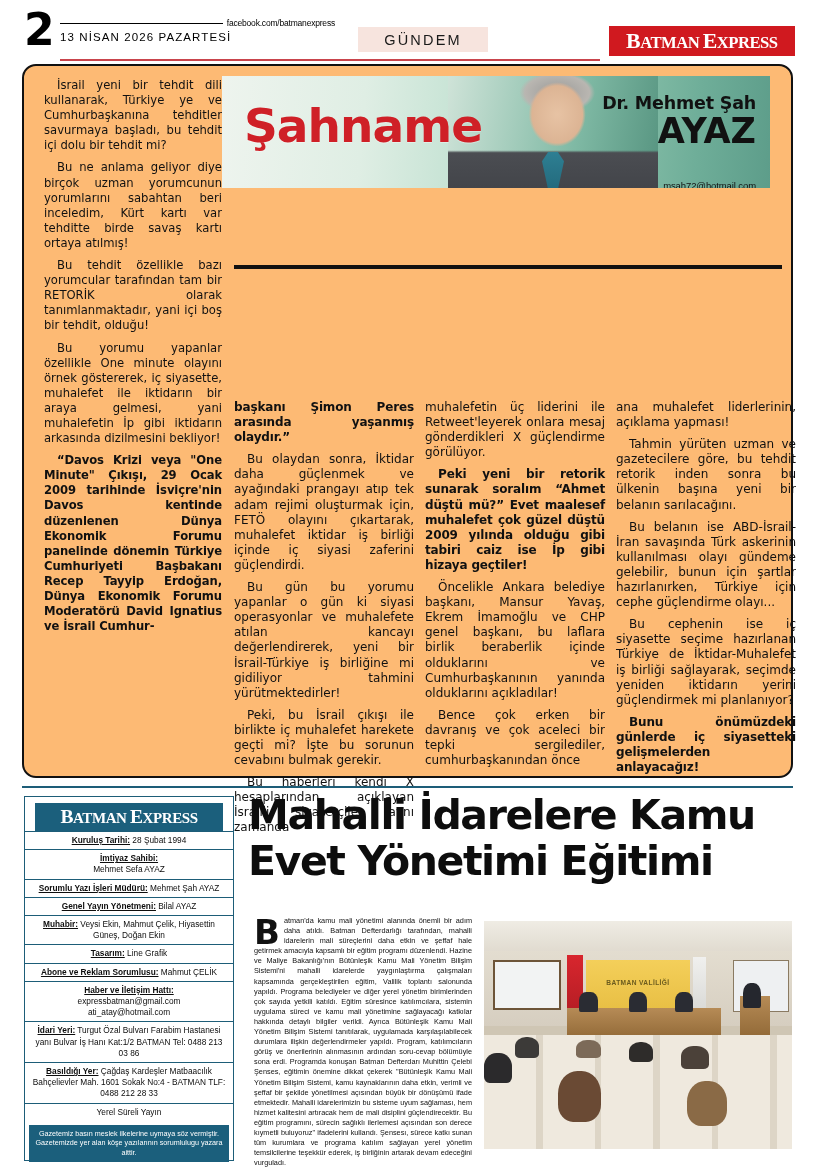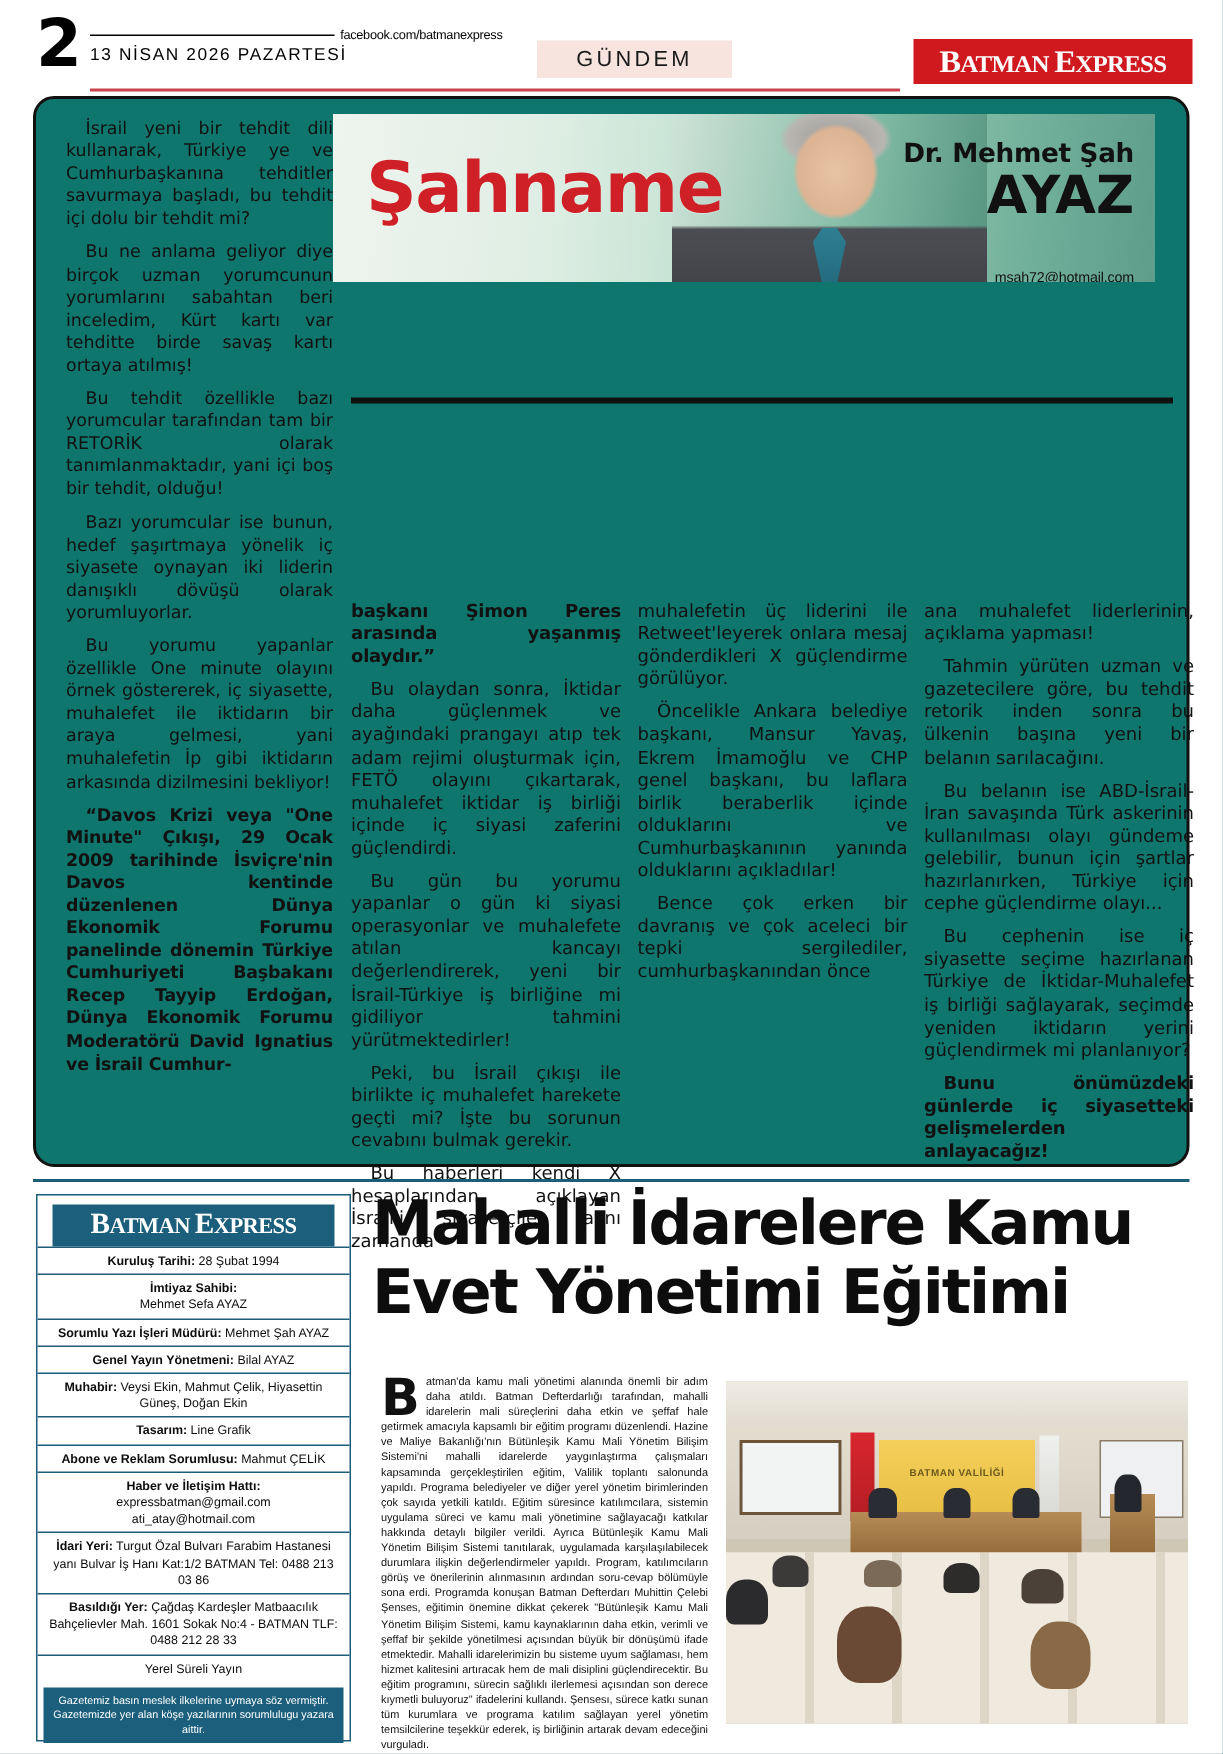--- a/index.html
+++ b/index.html
@@ -43,21 +43,21 @@
     transform: scaleX(1.04);
   }
   .logo-top .lt small { font-size:16px; }
   .topbar-rule {
     position:absolute; left:60px; top:59px; width:540px; height:2px; background:#c9444c;
   }
 
   
   .opinion {
     position:absolute; left:22px; top:64px; width:771px; height:714px;
-    border:2px solid #111; border-radius:14px; background:#0f766e;
+    border:2px solid #111; border-radius:14px; background:#fdba74;
   }
 
   
   .op-left {
     position:absolute; left:14px; top:8px; width:190px; height:690px;
     padding:4px 6px 0 6px;
   }
   .op-left p {
     font-size:11.6px; line-height:15.1px; text-align:justify;
     text-indent:13px; margin-bottom:7px; color:#111;
@@ -149,21 +149,21 @@
   .kunye-logo span {
     color:#fff; font-weight:700; font-size:19.5px; letter-spacing:-0.4px;
     font-family:"Liberation Serif", serif; white-space:nowrap;
   }
   .kunye-logo span small { font-size:15px; }
   .k-row {
     border-top:1px solid #1d5d78; padding:3px 5px 3px 5px;
     text-align:center; font-size:8.3px; line-height:11.2px; color:#0d0d0d;
   }
   .k-row:first-of-type { border-top:none; }
-  .k-row b { font-weight:700; }
+  .k-row b { font-weight:700;text-decoration:underline; }
   .k-note {
     margin:4px 4px 4px 4px; background:#1b5f7c; color:#fff;
     font-size:7.2px; line-height:9.6px; text-align:center; padding:4px 4px;
   }
 
   
   .news-head {
     position:absolute; left:248px; top:792px; width:548px;
   }
   .news-head div {
@@ -249,21 +249,20 @@
     </div>
     <div class="topbar-rule"></div>
   </div>
 
   <div class="opinion">
 
     <div class="op-left">
       <p>İsrail yeni bir tehdit dili kullanarak, Türkiye ye ve Cumhurbaşkanına tehditler savurmaya başladı, bu tehdit içi dolu bir tehdit mi?</p>
       <p>Bu ne anlama geliyor diye birçok uzman yorumcunun yorumlarını sabahtan beri inceledim, Kürt kartı var tehditte birde savaş kartı ortaya atılmış!</p>
       <p>Bu tehdit özellikle bazı yorumcular tarafından tam bir RETORİK olarak tanımlanmaktadır, yani içi boş bir tehdit, olduğu!</p>
-      <p>Bazı yorumcular ise bunun, hedef şaşırtmaya yönelik iç siyasete oynayan iki liderin danışıklı dövüşü olarak yorumluyorlar.</p>
       <p>Bu yorumu yapanlar özellikle One minute olayını örnek göstererek, iç siyasette, muhalefet ile iktidarın bir araya gelmesi, yani muhalefetin İp gibi iktidarın arkasında dizilmesini bekliyor!</p>
       <p class="bold">“Davos Krizi veya "One Minute" Çıkışı, 29 Ocak 2009 tarihinde İsviçre'nin Davos kentinde düzenlenen Dünya Ekonomik Forumu panelinde dönemin Türkiye Cumhuriyeti Başbakanı Recep Tayyip Erdoğan, Dünya Ekonomik Forumu Moderatörü David Ignatius ve İsrail Cumhur-</p>
     </div>
 
     <div class="banner">
       <div class="banner-photo"></div>
       <div class="banner-title">Şahname</div>
       <div class="author-first">Dr. Mehmet Şah</div>
       <div class="author-last">AYAZ</div>
       <div class="author-mail">msah72@hotmail.com</div>
@@ -274,20 +273,21 @@
     <div class="op-cols">
       <div class="op-col">
         <p class="bold nofirst">başkanı Şimon Peres arasında yaşanmış olaydır.”</p>
         <p>Bu olaydan sonra, İktidar daha güçlenmek ve ayağındaki prangayı atıp tek adam rejimi oluşturmak için, FETÖ olayını çıkartarak, muhalefet iktidar iş birliği içinde iç siyasi zaferini güçlendirdi.</p>
         <p>Bu gün bu yorumu yapanlar o gün ki siyasi operasyonlar ve muhalefete atılan kancayı değerlendirerek, yeni bir İsrail-Türkiye iş birliğine mi gidiliyor tahmini yürütmektedirler!</p>
         <p>Peki, bu İsrail çıkışı ile birlikte iç muhalefet harekete geçti mi? İşte bu sorunun cevabını bulmak gerekir.</p>
         <p>Bu haberleri kendi X hesaplarından açıklayan İsrailli siyasetçiler aynı zamanda</p>
       </div>
       <div class="op-col">
         <p class="nofirst">muhalefetin üç liderini ile Retweet'leyerek onlara mesaj gönderdikleri X güçlendirme görülüyor.</p>
+        <p class="bold">Peki yeni bir retorik sunarak soralım “Ahmet düştü mü?” Evet maalesef muhalefet çok güzel düştü 2009 yılında olduğu gibi tabiri caiz ise İp gibi hizaya geçtiler!</p>
         <p>Öncelikle Ankara belediye başkanı, Mansur Yavaş, Ekrem İmamoğlu ve CHP genel başkanı, bu laflara birlik beraberlik içinde olduklarını ve Cumhurbaşkanının yanında olduklarını açıkladılar!</p>
         <p>Bence çok erken bir davranış ve çok aceleci bir tepki sergilediler, cumhurbaşkanından önce</p>
       </div>
       <div class="op-col">
         <p class="nofirst">ana muhalefet liderlerinin, açıklama yapması!</p>
         <p>Tahmin yürüten uzman ve gazetecilere göre, bu tehdit retorik inden sonra bu ülkenin başına yeni bir belanın sarılacağını.</p>
         <p>Bu belanın ise ABD-İsrail-İran savaşında Türk askerinin kullanılması olayı gündeme gelebilir, bunun için şartlar hazırlanırken, Türkiye için cephe güçlendirme olayı...</p>
         <p>Bu cephenin ise iç siyasette seçime hazırlanan Türkiye de İktidar-Muhalefet iş birliği sağlayarak, seçimde yeniden iktidarın yerini güçlendirmek mi planlanıyor?</p>
         <p class="bold">Bunu önümüzdeki günlerde iç siyasetteki gelişmelerden anlayacağız!</p>
       </div>

